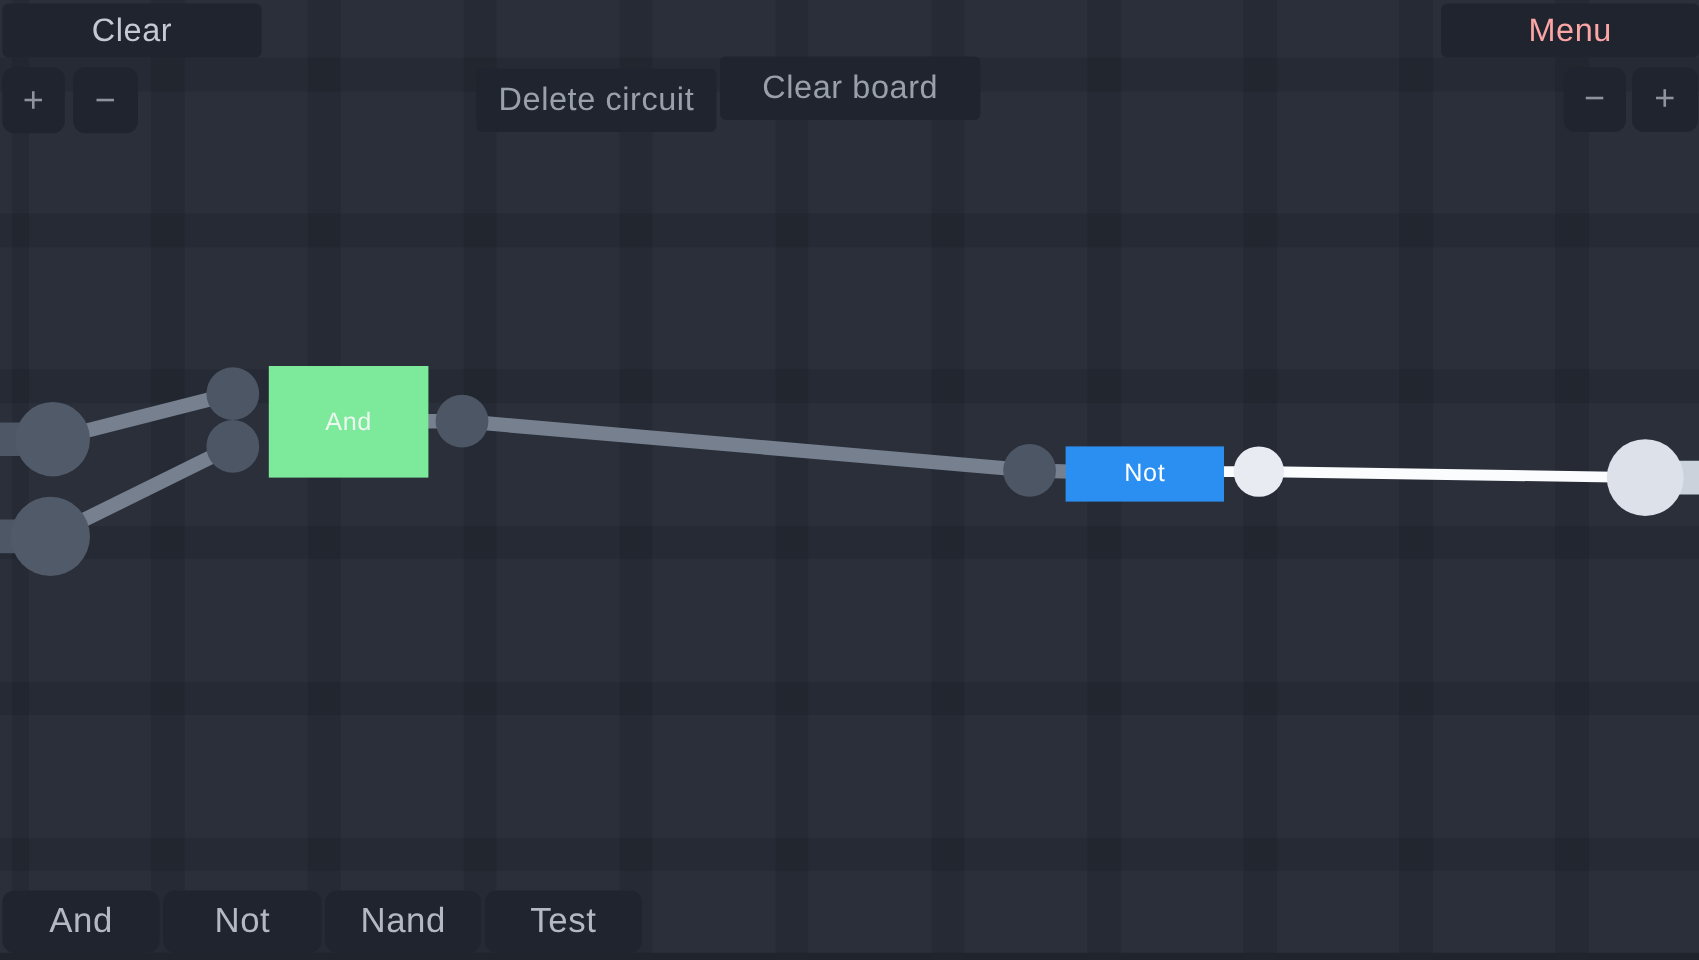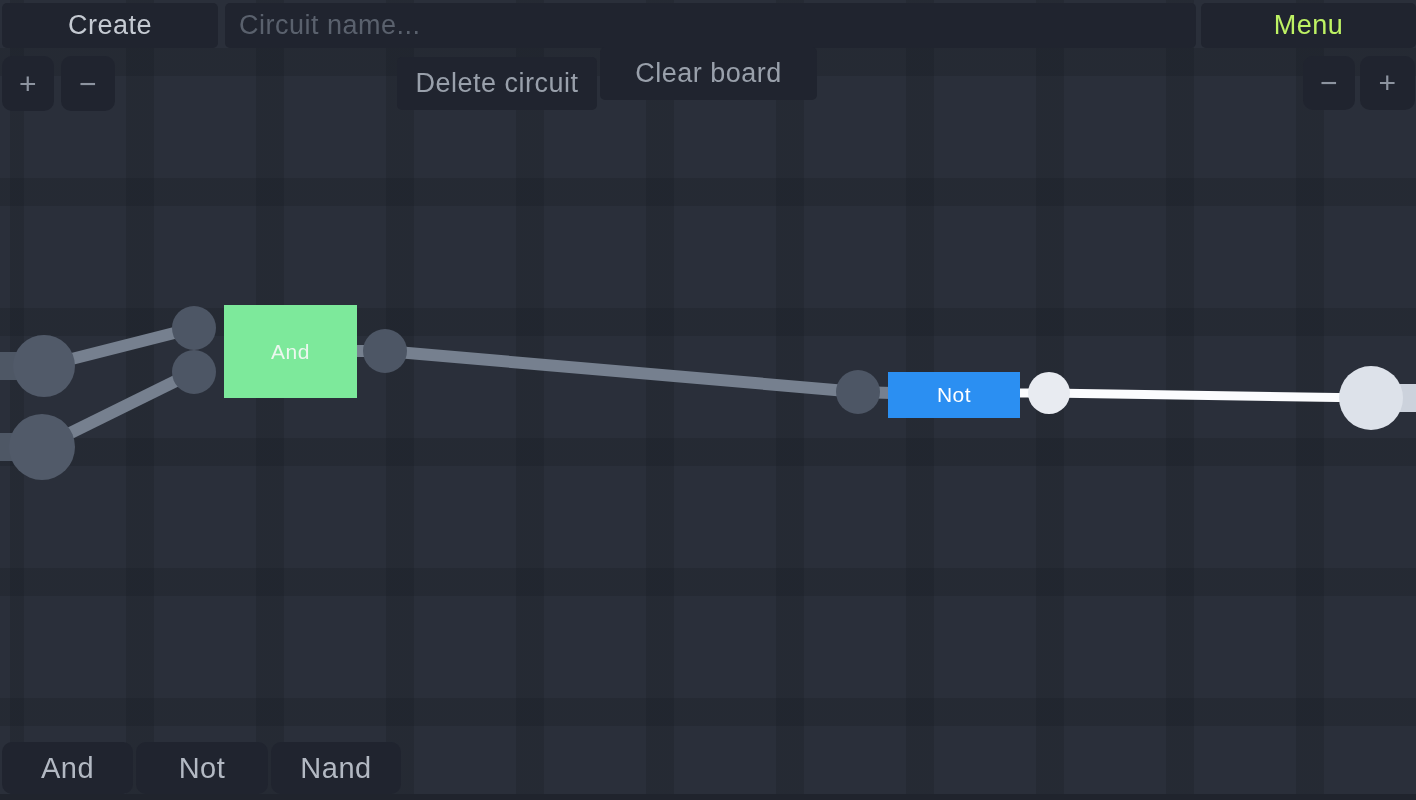--- a/index.html
+++ b/index.html
@@ -20,21 +20,21 @@
   }
   
   .btn-create{left:2px;top:3px;width:216px;height:45px;font-size:27px;color:#c5cad2;}
   .input-name{
     position:absolute;left:225px;top:3px;width:971px;height:45px;box-sizing:border-box;
     background:#20242f;border:none;border-radius:5px;outline:none;
     color:#c5cad2;font-size:27px;padding:0 14px;letter-spacing:0.5px;
     font-family:"Liberation Sans", sans-serif;
   }
   .input-name::placeholder{color:#5a616d;opacity:1;}
-  .btn-menu{left:1201px;top:3px;width:215px;height:45px;font-size:27px;color:#bef264;}
+  .btn-menu{left:1201px;top:3px;width:215px;height:45px;font-size:27px;color:#fca5a5;}
   
   .btn-zoom{border-radius:10px;font-size:30px;color:#8d94a0;}
   .btn-zoom-in-left{left:2px;top:56px;width:52px;height:55px;}
   .btn-zoom-out-left{left:61px;top:56px;width:54px;height:55px;}
   .btn-delete{left:397px;top:57px;width:200px;height:53px;font-size:27px;}
   .btn-clear{left:600px;top:47px;width:217px;height:53px;font-size:27px;}
   .btn-open{left:820px;top:57px;width:200px;height:53px;font-size:27px;}
   .btn-zoom-out-right{left:1303px;top:56px;width:52px;height:54px;}
   .btn-zoom-in-right{left:1360px;top:56px;width:55px;height:54px;}
   
@@ -76,29 +76,29 @@
       <circle cx="385" cy="351" r="22" fill="#4d5665"></circle>
       <circle cx="858" cy="392" r="22" fill="#4d5665"></circle>
       <circle cx="1049" cy="393" r="21" fill="#e8ebf1"></circle>
       <circle cx="1371" cy="398" r="32" fill="#dde2ea"></circle>
     </svg>
   <div id="gates-layer">
       <div class="gate" style="left: 224px; top: 305px; width: 133px; height: 93px; background: rgb(125, 233, 155); color: rgb(236, 247, 239);">And</div>
       <div class="gate" style="left: 888px; top: 372px; width: 132px; height: 46px; background: rgb(43, 143, 242); color: rgb(255, 255, 255);">Not</div>
     </div>
 
-  <button class="btn btn-create">Create</button>
-  <input class="input-name" type="text" placeholder="Circuit name..." style="">
+  <button class="btn btn-create">Clear</button>
   <button class="btn btn-menu">Menu</button>
 
   <button class="btn btn-zoom btn-zoom-in-left">+</button>
   <button class="btn btn-zoom btn-zoom-out-left">−</button>
   <button class="btn btn-delete">Delete circuit</button>
   <button class="btn btn-clear">Clear board</button>
   <button class="btn btn-zoom btn-zoom-out-right">−</button>
   <button class="btn btn-zoom btn-zoom-in-right">+</button>
 
   <button class="btn btn-comp btn-comp-0">And</button>
   <button class="btn btn-comp btn-comp-1">Not</button>
   <button class="btn btn-comp btn-comp-2">Nand</button>
+  <button class="btn btn-comp btn-comp-3">Test</button>
 
   <div class="bottom-strip"></div>
 </div>
 
 </body></html>

